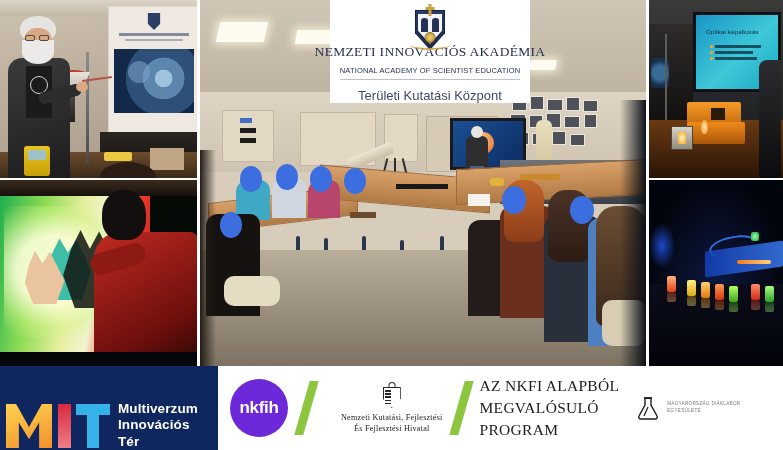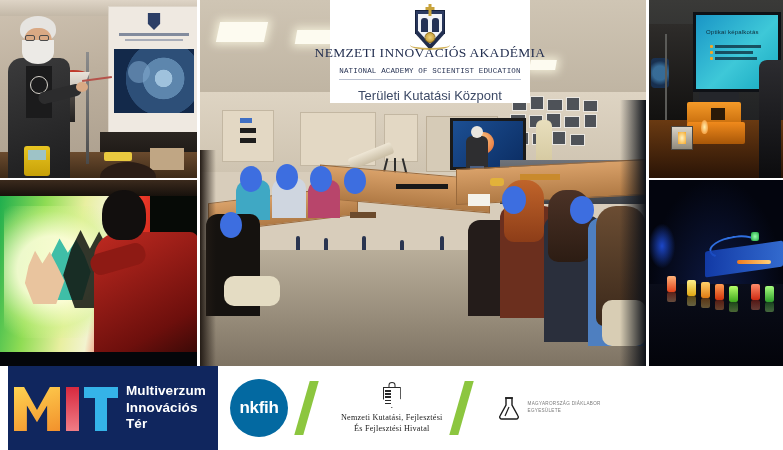--- a/index.html
+++ b/index.html
@@ -235,46 +235,46 @@
       width:9px; height:2.5px; background:#c8a33b; }
   .nta-fig { position:absolute; top:14px; width:7px; height:14px;
       background:#243256; border-radius:3px 3px 0 0; }
   .nta-medal { position:absolute; left:50%; top:28px; transform:translateX(-50%);
       width:11px; height:11px; border-radius:50%;
       background:radial-gradient(#f0d27a,#b98f26); border:1px solid #8d6a17; }
   .nta-wreath { position:absolute; left:2px; top:36px; width:40px; height:10px;
       border-bottom:2px solid #c8a33b; border-radius:0 0 50% 50%; opacity:.85; }
   .nta-t1 { font-family:"Liberation Serif", serif; font-size:13.5px; color:#1f2b4d;
       letter-spacing:.3px; white-space:nowrap; margin-top:1px; }
-  .nta-t2 { font-family:Liberation Mono, monospace; font-size:7.5px; color:#1f2b4d;
+  .nta-t2 { font-family:Liberation Sans, sans-serif; font-size:7.5px; color:#1f2b4d;
       letter-spacing:.15px; white-space:nowrap; margin-top:6px;
       border-bottom:1px solid #b9c0d0; padding-bottom:4px; }
   .nta-t3 { font-family:"Liberation Sans", sans-serif; font-size:13px; color:#3d4a66;
       margin-top:8px; white-space:nowrap; }
 
   
   .footer { position:absolute; left:0; top:366px; width:783px; height:84px; background:#fff; }
-  .mit-block { position:absolute; left:8px; top:0; width:218px; height:84px;
-      background:#10265e; display:flex; align-items:center; }
+  .mit-block { position:absolute; left:0; top:0; width:218px; height:84px;
+      background:#10265e; display:flex; align-items:flex-end; }
   .mit-mark { position:relative; width:104px; height:50px; margin-left:6px; flex:0 0 auto; }
   .mit-m { position:absolute; left:0; top:4px; width:46px; height:44px;
       background:linear-gradient(160deg,#ffd351,#f2912c);
       clip-path:polygon(0 100%,0 0,22% 0,50% 52%,78% 0,100% 0,100% 100%,72% 100%,72% 42%,50% 80%,28% 42%,28% 100%); }
   .mit-i { position:absolute; left:52px; top:4px; width:13px; height:44px;
       background:linear-gradient(#d8293f,#f07d86); }
   .mit-t { position:absolute; left:70px; top:4px; width:34px; height:44px; }
   .mit-t-top { position:absolute; left:0; top:0; width:34px; height:11px; background:#35b3e8; }
   .mit-t-stem { position:absolute; left:11px; top:9px; width:12px; height:35px; background:#35b3e8; }
   .mit-text { color:#fff; font-size:13.5px; font-weight:bold; line-height:1.22;
       margin-left:8px; letter-spacing:.1px; }
 
   .logos { position:absolute; left:218px; top:0; right:0; height:84px;
       display:flex; align-items:center; background:#fff; }
   .nkfih { display:flex; align-items:center; margin-left:12px; }
-  .nkfih-circle { width:58px; height:58px; border-radius:50%; background:#0369a1;
+  .nkfih-circle { width:58px; height:58px; border-radius:50%; background:#6d28d9;
       display:flex; align-items:center; justify-content:center; }
   .nkfih-circle span { color:#fff; font-size:17px; font-weight:bold; letter-spacing:-.3px; }
   .slash { width:9px; height:54px; background:#8cc63f;
       transform:skewX(-16deg); margin:0 14px; flex:0 0 auto; }
   .nkfih-gov { text-align:center;margin-left:16px; }
   .gov-crest { width:22px; height:28px; margin:0 auto 2px auto; position:relative; }
   .gov-shield { position:absolute; left:2px; top:5px; width:18px; height:21px;
       background:#fff; border:1.2px solid #2a2a2a;
       clip-path:polygon(0 0,100% 0,100% 56%,50% 100%,0 56%); }
   .gov-stripes { position:absolute; left:4px; top:8px; width:6px; height:14px;
@@ -590,20 +590,25 @@
           <div class="gov-crown"></div>
         </div>
         <div class="gov-t">
           <div>Nemzeti Kutatási, Fejlesztési</div>
           <div>És Fejlesztési Hivatal</div>
         </div>
       </div>
 
       <div class="slash"></div>
 
+      <div class="nkfi-prog">
+        <div>AZ NKFI ALAPBÓL</div>
+        <div>MEGVALÓSULÓ</div>
+        <div>PROGRAM</div>
+      </div>
 
       <div class="niu">
         <div class="niu-row">
           <div class="flask">
             <svg width="26" height="26" viewBox="0 0 26 26">
               <path d="M10 3 h6 v7 l6 11 a2 2 0 0 1 -2 3 H6 a2 2 0 0 1 -2 -3 l6 -11 z" fill="none" stroke="#1c1c1c" stroke-width="1.4"></path>
               <path d="M9 3 h8" stroke="#1c1c1c" stroke-width="1.4"></path>
               <path d="M13 12 l-4 9" stroke="#1c1c1c" stroke-width="1.2"></path>
             </svg>
           </div>

